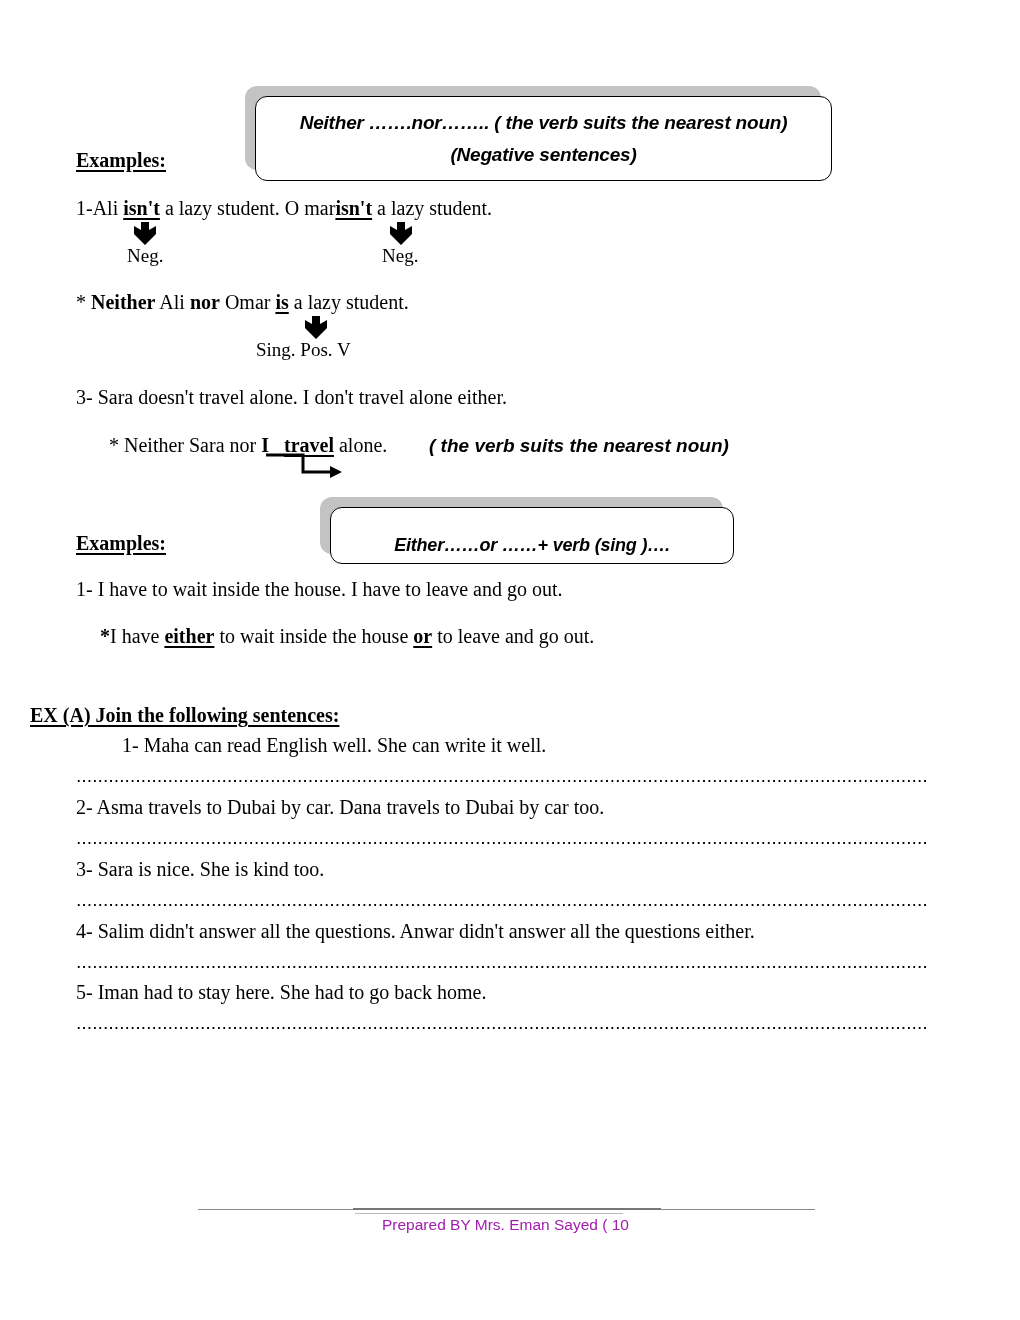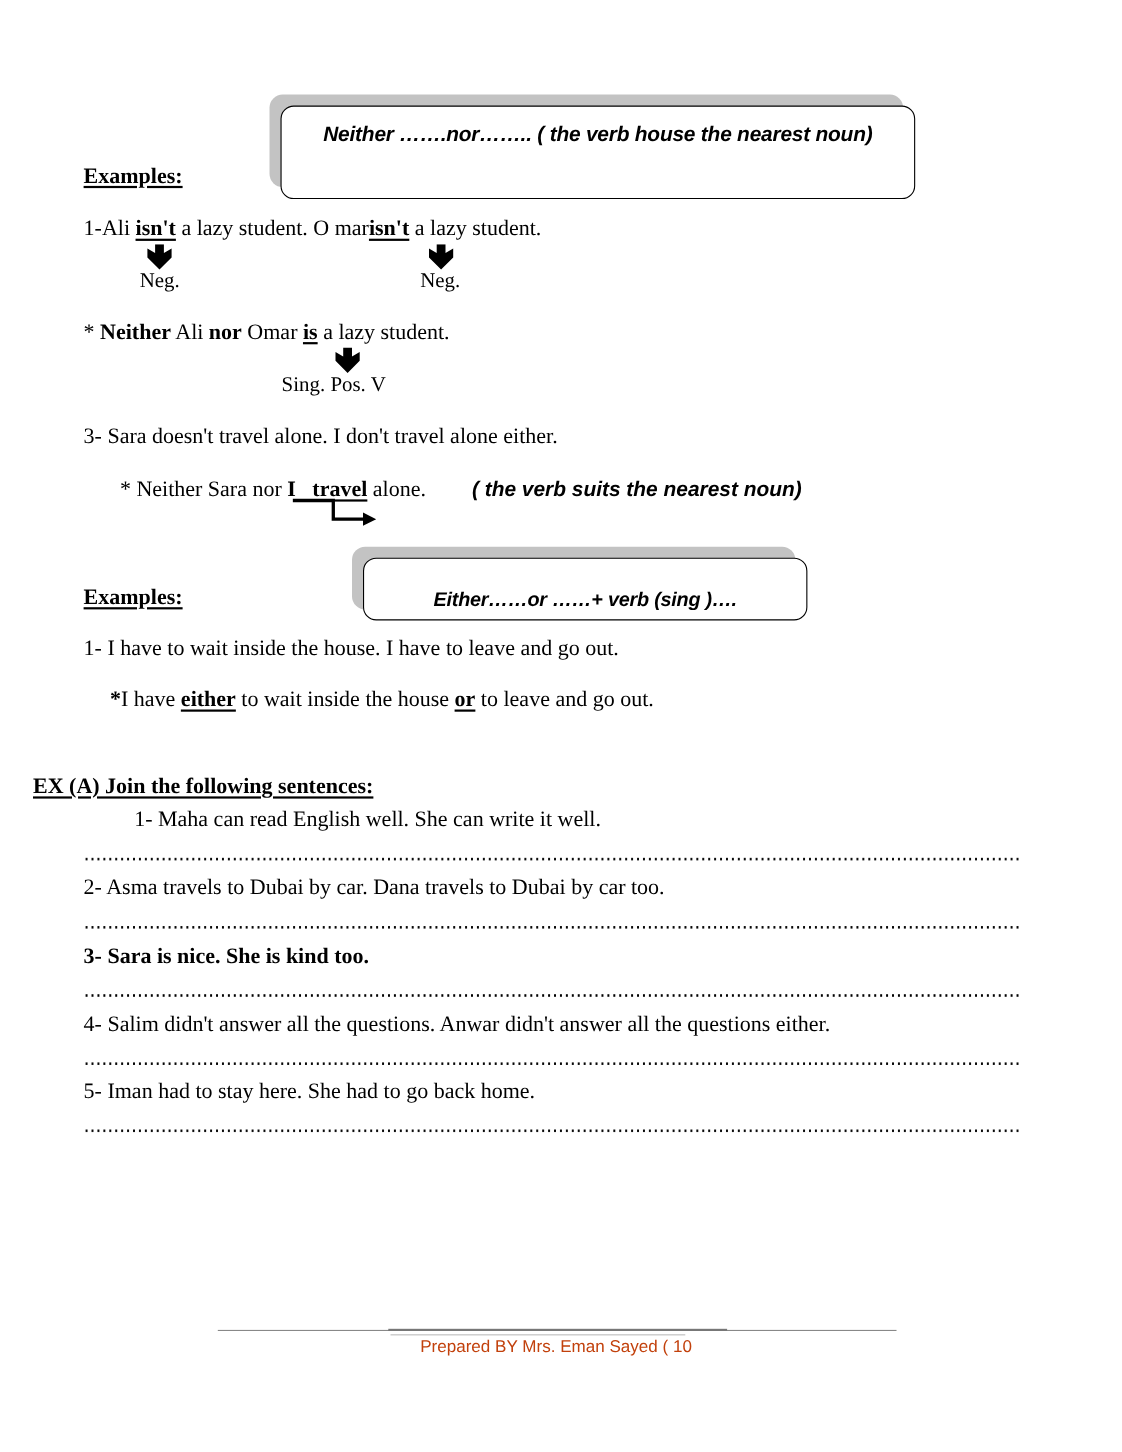--- a/index.html
+++ b/index.html
@@ -20,28 +20,29 @@
 
     .heading { font-weight: bold; font-size: 20px; text-decoration: underline; text-underline-offset: 3px;
                text-decoration-thickness: 2px; }
 
     .note { font-size: 19px; line-height: 22px; }
     .dots { position: absolute; left: 76px; width: 852px; height: 4px;
             background-image: radial-gradient(circle, #000 0.9px, transparent 1.1px);
             background-size: 5.4px 4px; background-repeat: repeat-x; }
 
     .footer-line { position: absolute; height: 1px; background: #888; }
-    .footer-text { font-family: "Liberation Sans", sans-serif; font-size: 15.5px; color: #c2410c; white-space: nowrap; }
+    .footer-text { font-family: "Liberation Sans", sans-serif; font-size: 15.5px; color: #a21caf; white-space: nowrap; }
   </style>
 </head>
 <body>
 
 <div class="rule-shadow" style="left:245px; top:86px; width:576px; height:84px;"></div>
 <div class="rule-box" style="left:255px; top:96px; width:577px; height:85px; padding-top:10px;">
-  <div class="rule-line">Neither …….nor…….. ( the verb house the nearest noun)</div>
+  <div class="rule-line">Neither …….nor…….. ( the verb suits the nearest noun)</div>
+  <div class="rule-line">(Negative sentences)</div>
 </div>
 
 <div class="abs serif heading" style="left:76px; top:148px;">Examples:</div>
 
 <div class="abs serif" style="left:76px; top:196px;">
   <span>1-Ali </span><b class="u">isn't</b><span> a lazy student. O mar</span><b class="u">isn't</b><span> a lazy student.</span>
 </div>
 
 <svg class="abs" style="left:133px; top:222px;" width="24" height="24" viewBox="0 0 24 24">
   <path d="M8 0 H16 V8 L23 4 V12 L12 23 L1 12 V4 L8 8 Z" fill="#000"></path>
@@ -87,21 +88,21 @@
 </div>
 
 <div class="abs serif heading" style="left:30px; top:703px;">EX (A) Join the following sentences:</div>
 
 <div class="abs serif" style="left:76px; top:733px;margin-left:46px;">1- Maha can read English well. She can write it well.</div>
 <div class="dots" style="top:779px;"></div>
 
 <div class="abs serif" style="left:76px; top:795px;">2- Asma travels to Dubai by car. Dana travels to Dubai by car too.</div>
 <div class="dots" style="top:841px;"></div>
 
-<div class="abs serif" style="left:76px; top:857px;font-weight:bold;">3- Sara is nice. She is kind too.</div>
+<div class="abs serif" style="left:76px; top:857px;">3- Sara is nice. She is kind too.</div>
 <div class="dots" style="top:903px;"></div>
 
 <div class="abs serif" style="left:76px; top:919px;">4- Salim didn't answer all the questions. Anwar didn't answer all the questions either.</div>
 <div class="dots" style="top:965px;"></div>
 
 <div class="abs serif" style="left:76px; top:980px;">5- Iman had to stay here. She had to go back home.</div>
 <div class="dots" style="top:1026px;"></div>
 
 <div class="footer-line" style="left:198px; top:1209px; width:617px;"></div>
 <div class="footer-line" style="left:353px; top:1208px; width:308px; height:2px; background:#777;"></div>

